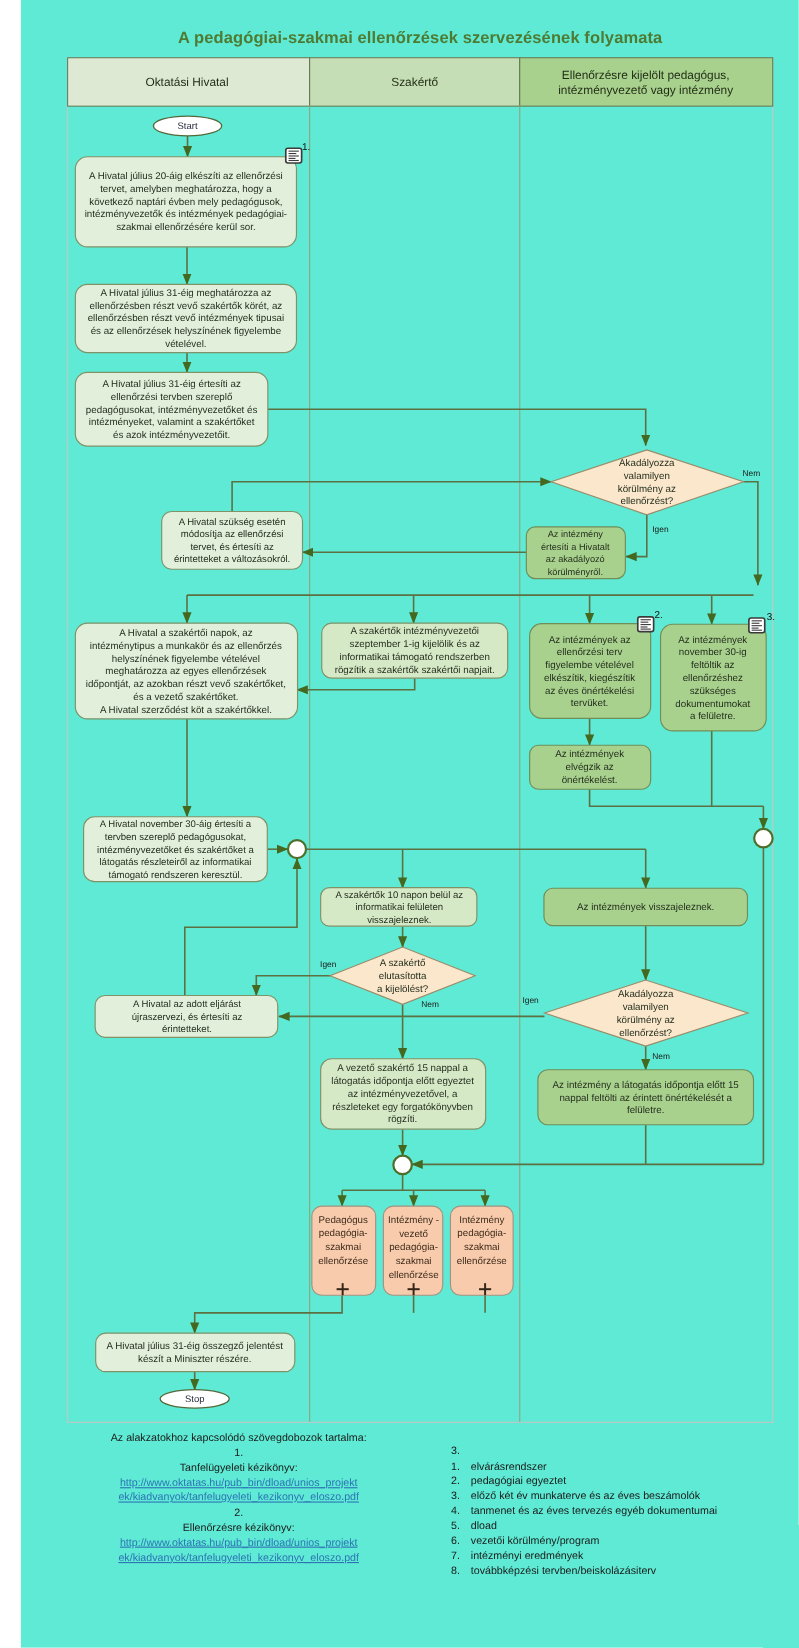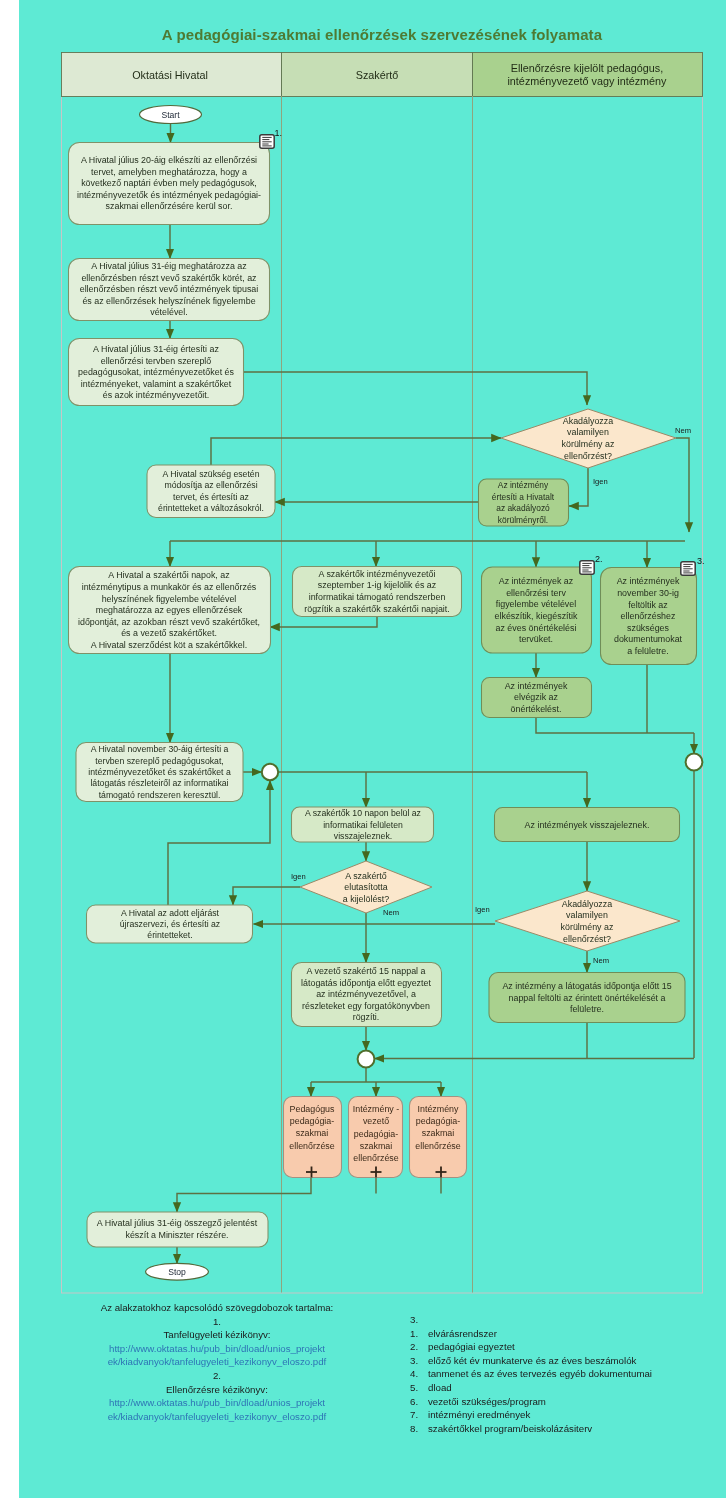--- a/index.html
+++ b/index.html
@@ -1,21 +1,21 @@
 <!DOCTYPE html>
 <html><head>
 <meta charset="utf-8">
 <style>
   html,body{margin:0;padding:0;background:#ffffff;}
   body{width:726px;height:1498px;font-family:"Liberation Sans",sans-serif;overflow:hidden;}
   #root{position:relative;width:726px;height:1498px;background:#5eead4;margin-left:19px;}
   .title{position:absolute;left:0;top:26px;width:726px;text-align:center;font-size:15px;font-weight:bold;color:#4e7a32;letter-spacing:0.1px;}
   #flow{position:absolute;left:0;top:0;}
   .legend{position:absolute;font-size:9.7px;color:#1a1a1a;line-height:13.6px;}
-  .lnk{color:#2e74b5;word-break:break-all;}
+  .lnk{color:#2e74b5;text-decoration:underline;word-break:break-all;}
   .ol{margin:0;padding:0;list-style:none;}
   .li{display:flex;}
   .li .num{width:18px;flex:none;}
 </style>
 </head>
 <body>
 
 <div id="root">
   <div class="title">A pedagógiai-szakmai ellenőrzések szervezésének folyamata</div>
 
@@ -293,25 +293,25 @@
         <div class="li">
           <span class="num">4.</span>
           <span>tanmenet és az éves tervezés egyéb dokumentumai</span>
         </div>
         <div class="li">
           <span class="num">5.</span>
           <span>dload</span>
         </div>
         <div class="li">
           <span class="num">6.</span>
-          <span>vezetői szükséges/program</span>
+          <span>vezetői körülmény/program</span>
         </div>
         <div class="li">
           <span class="num">7.</span>
           <span>intézményi eredmények</span>
         </div>
         <div class="li">
           <span class="num">8.</span>
-          <span>szakértőkkel program/beiskolázásiterv</span>
+          <span>továbbképzési tervben/beiskolázásiterv</span>
         </div>
       </div>
   </div>
 </div>
 
 </body></html>

